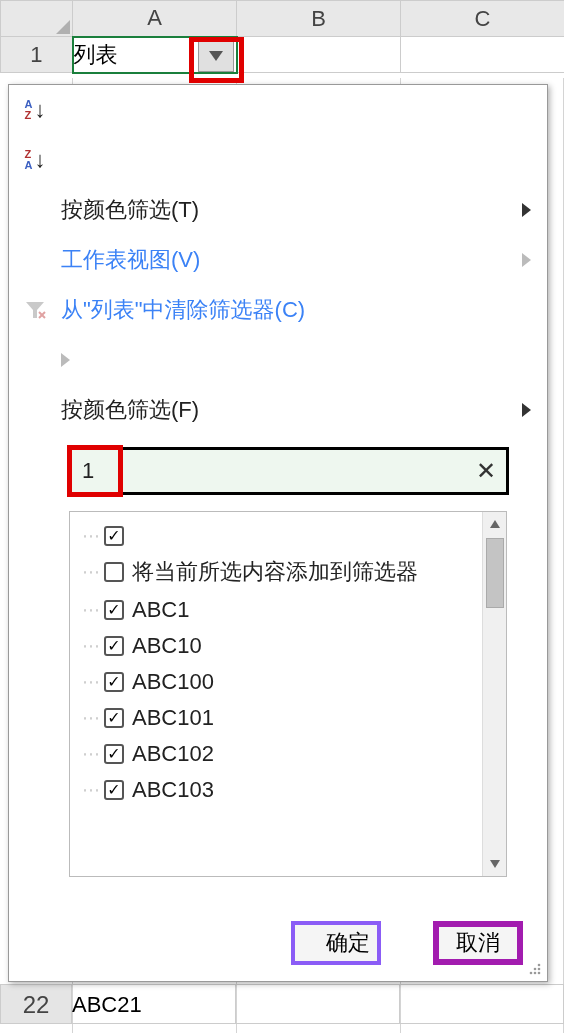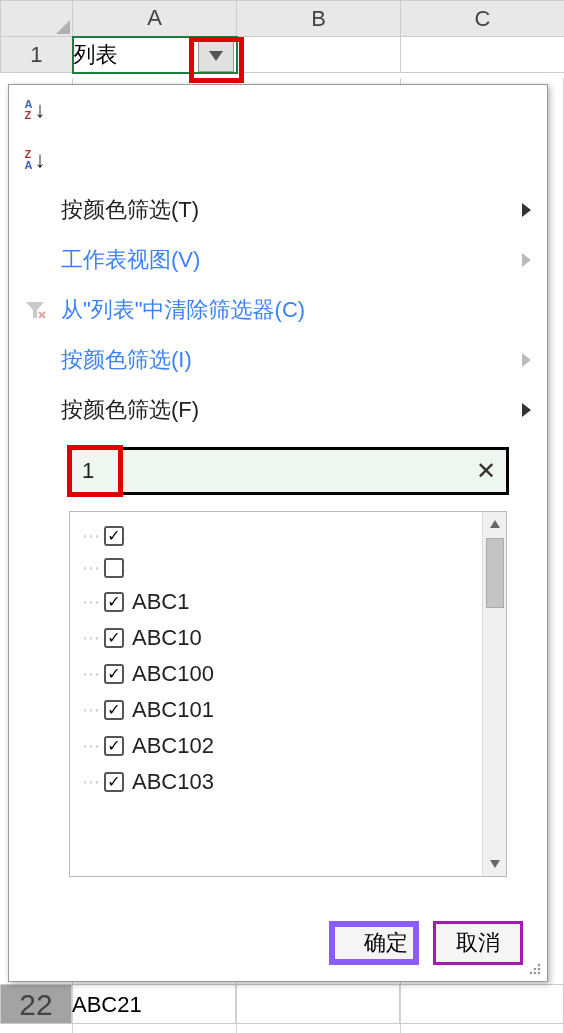--- a/index.html
+++ b/index.html
@@ -229,22 +229,22 @@
 }
 .btn {
   min-width: 90px;
   height: 44px;
   font-size: 22px;
   display: flex;
   align-items: center;
   justify-content: center;
   background: #f5f5f5;
 }
-.btn-ok { border: 6px solid #8b5cf6; padding-left: 24px; }
-.btn-cancel { border: 3px solid #a21caf; }
+.btn-ok { border: 4px solid #8b5cf6; padding-left: 24px; }
+.btn-cancel { border: 6px solid #a21caf; margin-left: 38px; }
 .resize-grip {
   position: absolute;
   right: 4px;
   bottom: 4px;
   width: 16px;
   height: 16px;
 }
 .resize-grip svg { display: block; }
 .az-icon { font-size: 11px; line-height: 11px; font-weight: bold; }
 .az-icon .a { color: #3b5fc1; }
@@ -263,24 +263,24 @@
 .row22 {
   position: absolute;
   left: 0;
   top: 984px;
   width: 100%;
   display: flex;
   z-index: 1;
 }
 .row22 .rh {
   width: 72px;
-  background: #a3a3a3;
+  background: #e5e5e5;
   border: 1px solid #ccc;
   text-align: center;
-  font-size: 30px;
+  font-size: 24px;
   color: #444;
   height: 40px;
   line-height: 40px;
 }
 .row22 .cell {
   flex: 0 0 164px;
   border: 1px solid #ccc;
   border-left: none;
   height: 40px;
   line-height: 40px;
@@ -371,21 +371,20 @@
           <polygon points="2,2 20,2 13,10 13,18 9,18 9,10" fill="#888"></polygon>
           <line x1="15" y1="12" x2="21" y2="18" stroke="#b33" stroke-width="2"></line>
           <line x1="21" y1="12" x2="15" y2="18" stroke="#b33" stroke-width="2"></line>
         </svg>
     </span>
     <span class="menu-label">从"列表"中清除筛选器(C)</span>
   </div>
 
   <div class="menu-item disabled">
     <span class="menu-icon"></span>
-    <span class="menu-label">按颜色筛选(I)</span>
     <span class="submenu-arrow"></span>
   </div>
 
   <div class="menu-item">
     <span class="menu-icon"></span>
     <span class="menu-label">按颜色筛选(F)</span>
     <span class="submenu-arrow"></span>
   </div>
 
   <div class="search-wrap">
@@ -398,20 +397,21 @@
 
   <div class="list-wrap">
     <div class="list-content" id="list-content">
         <div class="list-item">
           <span class="tree-line">⋯</span>
           <span class="checkbox checked"></span>
         </div>
         <div class="list-item">
           <span class="tree-line">⋯</span>
           <span class="checkbox"></span>
+          <span>将当前所选内容添加到筛选器</span>
         </div>
         <div class="list-item">
           <span class="tree-line">⋯</span>
           <span class="checkbox checked"></span>
           <span>ABC1</span>
         </div>
         <div class="list-item">
           <span class="tree-line">⋯</span>
           <span class="checkbox checked"></span>
           <span>ABC10</span>

